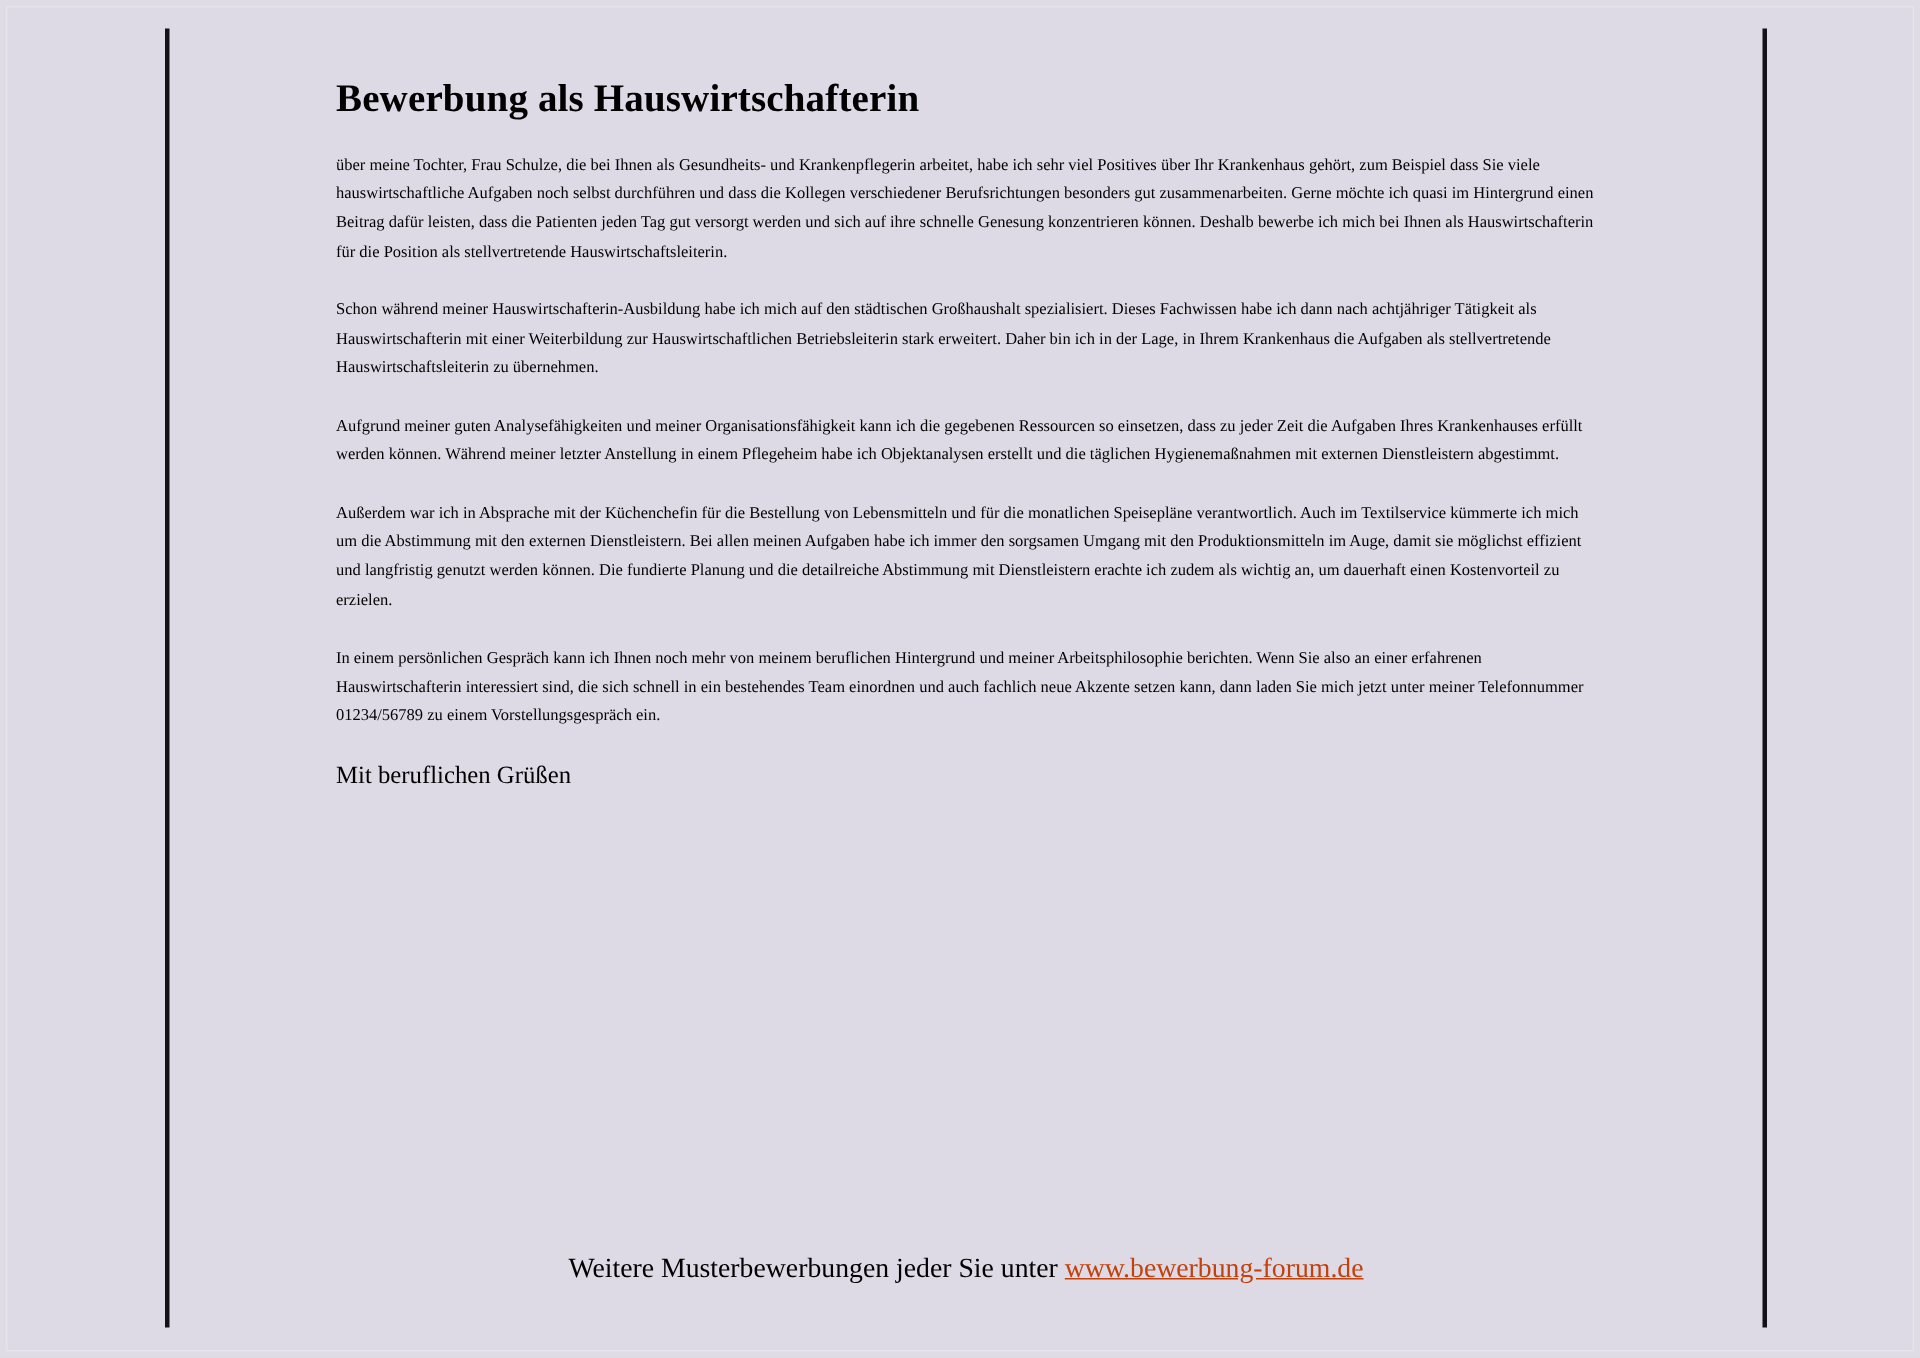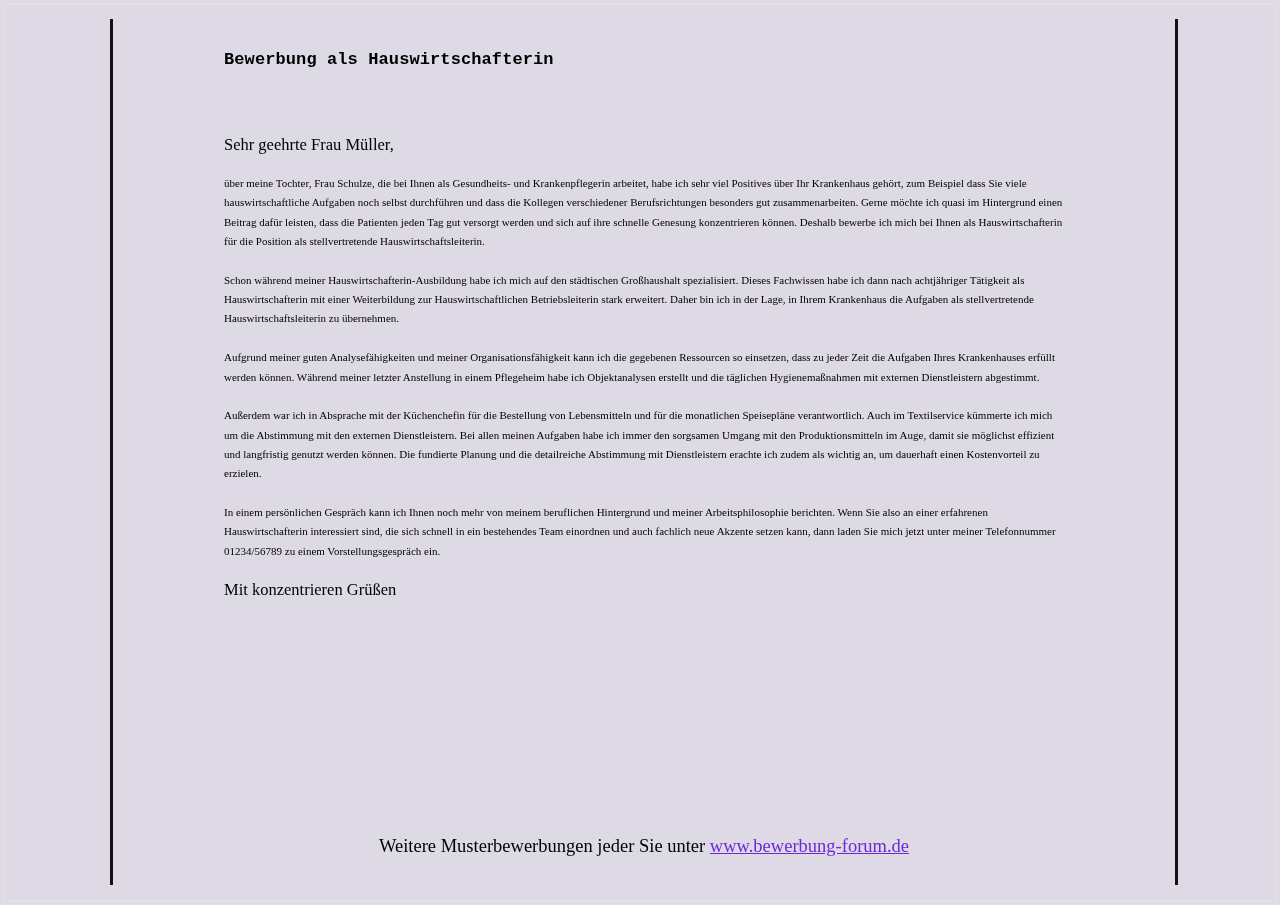--- a/index.html
+++ b/index.html
@@ -41,23 +41,23 @@
 
   
   .letter {
     position: absolute;
     left: 219px;
     top: 14px;
     width: 842px;
   }
 
   .letter-title {
-    font-family: Liberation Mono, monospace;
+    font-family: Liberation Serif, serif;
     font-weight: bold;
-    font-size: 17px;
+    font-size: 26px;
     line-height: 1.2;
     margin: 0;
     padding-top: 31px;
     letter-spacing: 0.1px;
   }
 
   .salutation {
     font-size: 16.5px;
     line-height: 19.3px;
     margin: 0;
@@ -83,49 +83,48 @@
   .footer {
     position: absolute;
     left: 105px;
     top: 829px;
     width: 1068px;
     text-align: center;
     font-size: 18.5px;
     line-height: 24px;
   }
   .footer-link {
-    color: #6d28d9;
+    color: #c2410c;
     text-decoration: underline;
   }
 </style>
 </head>
 <body>
 
 <div class="page-frame">
 
   <div class="rule rule-left"></div>
   <div class="rule rule-right"></div>
 
   <div class="letter">
 
     <h1 class="letter-title">Bewerbung als Hauswirtschafterin</h1>
 
-    <p class="salutation">Sehr geehrte Frau Müller,</p>
 
     <p class="body-par">über meine Tochter, Frau Schulze, die bei Ihnen als Gesundheits- und Krankenpflegerin arbeitet, habe ich sehr viel Positives über Ihr Krankenhaus gehört, zum Beispiel dass Sie viele hauswirtschaftliche Aufgaben noch selbst durchführen und dass die Kollegen verschiedener Berufsrichtungen besonders gut zusammenarbeiten. Gerne möchte ich quasi im Hintergrund einen Beitrag dafür leisten, dass die Patienten jeden Tag gut versorgt werden und sich auf ihre schnelle Genesung konzentrieren können. Deshalb bewerbe ich mich bei Ihnen als Hauswirtschafterin für die Position als stellvertretende Hauswirtschaftsleiterin.</p>
 
     <p class="body-par">Schon während meiner Hauswirtschafterin-Ausbildung habe ich mich auf den städtischen Großhaushalt spezialisiert. Dieses Fachwissen habe ich dann nach achtjähriger Tätigkeit als Hauswirtschafterin mit einer Weiterbildung zur Hauswirtschaftlichen Betriebsleiterin stark erweitert. Daher bin ich in der Lage, in Ihrem Krankenhaus die Aufgaben als stellvertretende Hauswirtschaftsleiterin zu übernehmen.</p>
 
     <p class="body-par">Aufgrund meiner guten Analysefähigkeiten und meiner Organisationsfähigkeit kann ich die gegebenen Ressourcen so einsetzen, dass zu jeder Zeit die Aufgaben Ihres Krankenhauses erfüllt werden können. Während meiner letzter Anstellung in einem Pflegeheim habe ich Objektanalysen erstellt und die täglichen Hygienemaßnahmen mit externen Dienstleistern abgestimmt.</p>
 
     <p class="body-par">Außerdem war ich in Absprache mit der Küchenchefin für die Bestellung von Lebensmitteln und für die monatlichen Speisepläne verantwortlich. Auch im Textilservice kümmerte ich mich um die Abstimmung mit den externen Dienstleistern. Bei allen meinen Aufgaben habe ich immer den sorgsamen Umgang mit den Produktionsmitteln im Auge, damit sie möglichst effizient und langfristig genutzt werden können. Die fundierte Planung und die detailreiche Abstimmung mit Dienstleistern erachte ich zudem als wichtig an, um dauerhaft einen Kostenvorteil zu erzielen.</p>
 
     <p class="body-par">In einem persönlichen Gespräch kann ich Ihnen noch mehr von meinem beruflichen Hintergrund und meiner Arbeitsphilosophie berichten. Wenn Sie also an einer erfahrenen Hauswirtschafterin interessiert sind, die sich schnell in ein bestehendes Team einordnen und auch fachlich neue Akzente setzen kann, dann laden Sie mich jetzt unter meiner Telefonnummer 01234/56789 zu einem Vorstellungsgespräch ein.</p>
 
-    <p class="closing">Mit konzentrieren Grüßen</p>
+    <p class="closing">Mit beruflichen Grüßen</p>
 
   </div>
 
   <div class="footer">
     <span>Weitere Musterbewerbungen jeder Sie unter </span><a class="footer-link" href="#">www.bewerbung-forum.de</a>
   </div>
 
 </div>
 
 </body></html>

